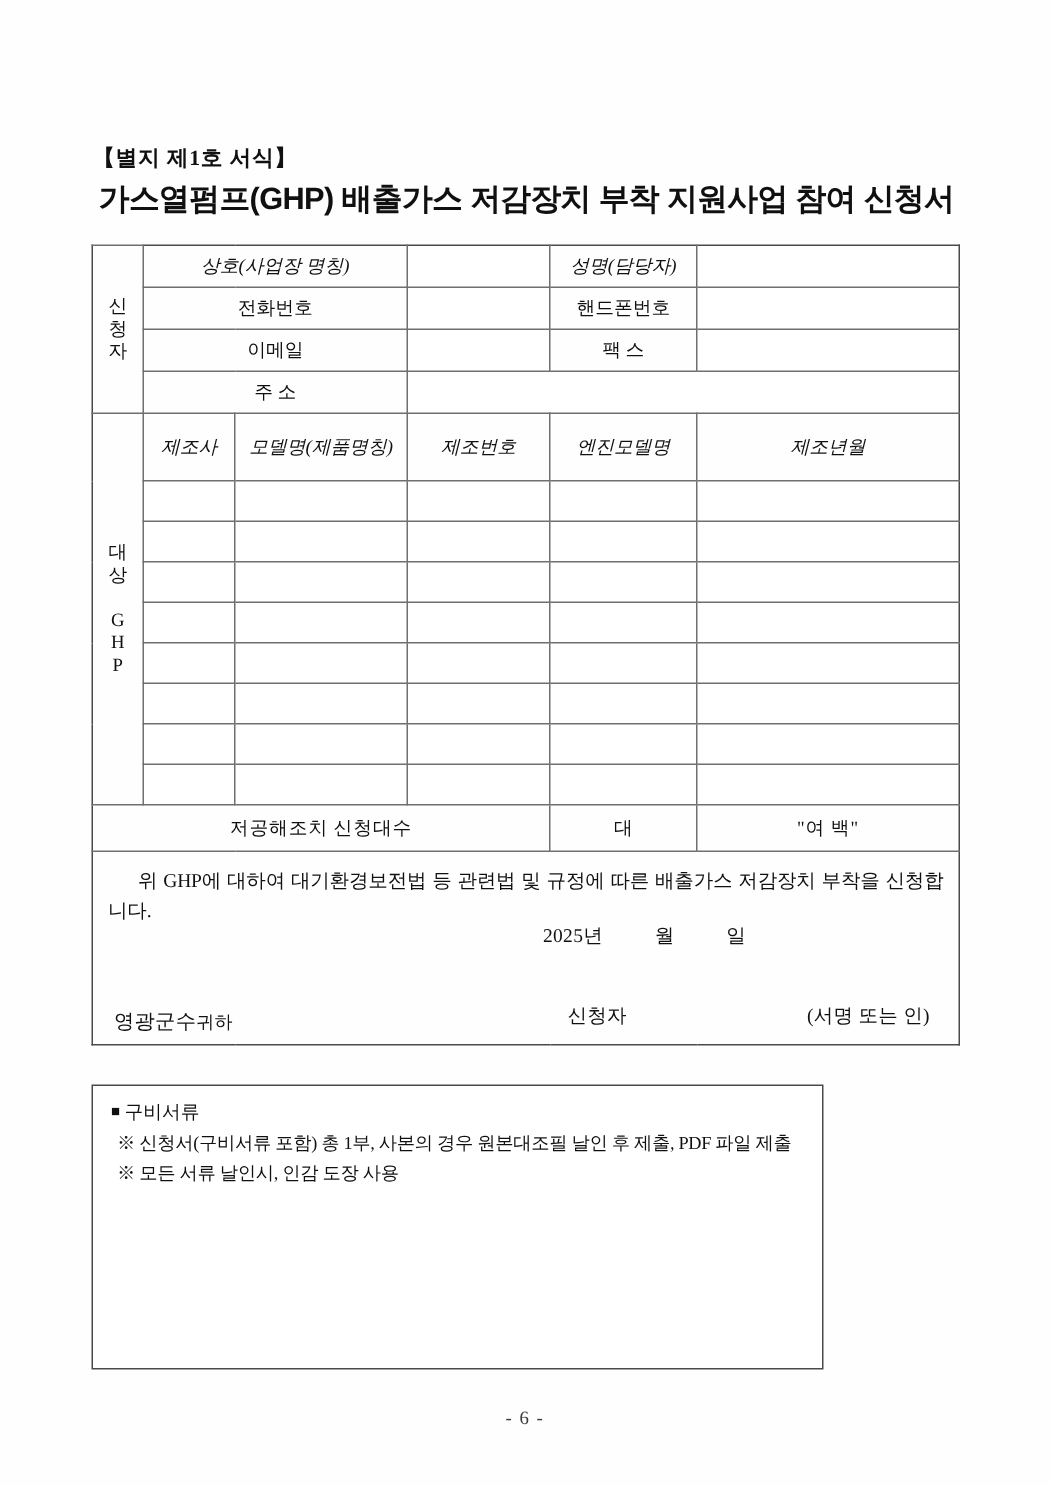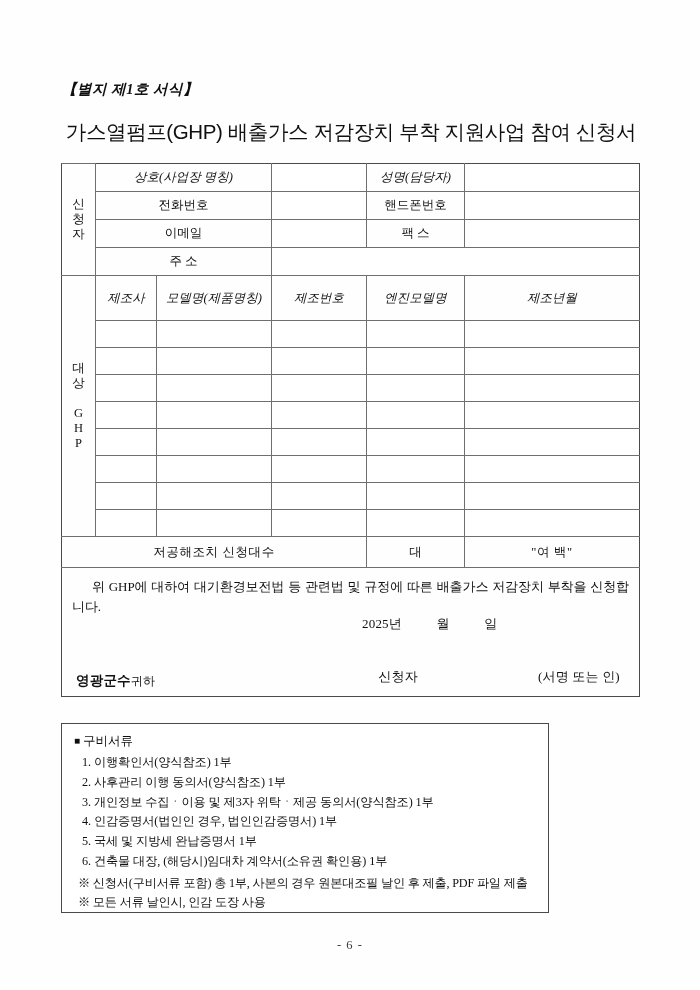--- a/index.html
+++ b/index.html
@@ -21,35 +21,34 @@
     left: 0; top: 0;
     width: 700px;
     height: 990px;
     background: #fefefe;
   }
 
   
   .form-code {
     position: absolute;
     left: 62px;
-    top: 80px;
+    top: 96px;
     font-size: 14.5px;
     font-weight: bold;
     letter-spacing: 0.5px;
     font-family: "Liberation Serif", "DejaVu Serif", serif;
-    font-style: italic;
   }
   .doc-title {
     position: absolute;
     left: 60px;
     top: 118px;
     width: 582px;
     text-align: center;
     font-size: 20.5px;
-    font-weight: normal;
+    font-weight: bold;
     letter-spacing: -0.4px;
     font-family: "Liberation Sans", "DejaVu Sans", sans-serif;
     white-space: nowrap;
   }
 
   
   .main-table {
     position: absolute;
     left: 61px;
     top: 163px;
@@ -128,21 +127,21 @@
     white-space: pre;
   }
   .recipient-line {
     position: absolute;
     left: 14px;
     top: 105px;
     font-size: 13px;
     letter-spacing: 0.2px;
   }
   .recipient-line .recip-name {
-    font-weight: bold;
+    font-weight: normal;
     font-size: 13.5px;
   }
   .recipient-line .recip-suffix {
     font-size: 12px;
   }
 
   
   .attach-box {
     position: absolute;
     left: 61px;
@@ -338,28 +337,20 @@
         </td>
       </tr>
 
     </tbody>
   </table>
 
   <div class="attach-box">
     <div class="attach-heading">
       <span class="sq">■</span><span>구비서류</span>
     </div>
-    <ul class="attach-list">
-      <li>1. 이행확인서(양식참조) 1부</li>
-      <li>2. 사후관리 이행 동의서(양식참조) 1부</li>
-      <li>3. 개인정보 수집ㆍ이용 및 제3자 위탁ㆍ제공 동의서(양식참조) 1부</li>
-      <li>4. 인감증명서(법인인 경우, 법인인감증명서) 1부</li>
-      <li>5. 국세 및 지방세 완납증명서 1부</li>
-      <li>6. 건축물 대장, (해당시)임대차 계약서(소유권 확인용) 1부</li>
-    </ul>
     <div class="notes">
       <div class="note">※ 신청서(구비서류 포함) 총 1부, 사본의 경우 원본대조필 날인 후 제출, PDF 파일 제출</div>
       <div class="note">※ 모든 서류 날인시, 인감 도장 사용</div>
     </div>
   </div>
 
   <div class="page-number">- 6 -</div>
 
 </div>
 

